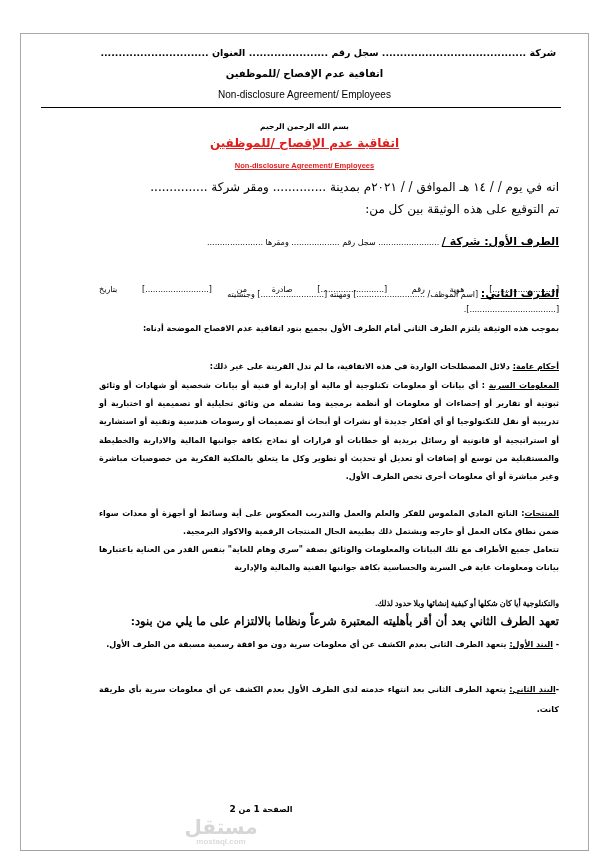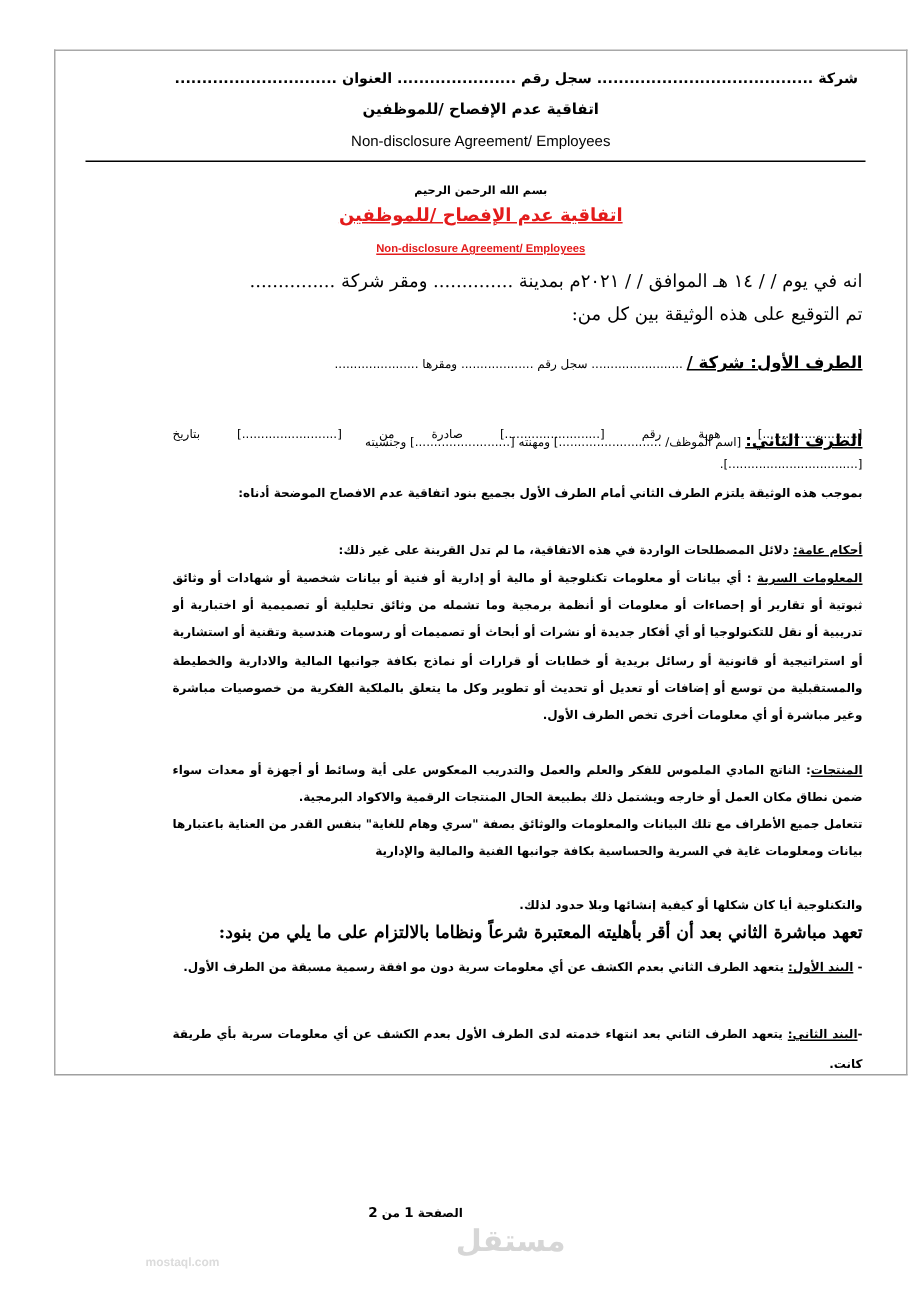--- a/index.html
+++ b/index.html
@@ -1,18 +1,18 @@
 <!DOCTYPE html>
 <html><head>
 <meta charset="utf-8">
 <style>
   html, body { margin: 0; padding: 0; background: #ffffff; }
   body { width: 611px; height: 865px; position: relative; overflow: hidden;
          font-family: "DejaVu Sans", sans-serif; color: #000; }
-  .page { position: absolute; left: 36px; top: 33px; width: 569px; height: 684px;
+  .page { position: absolute; left: 20px; top: 33px; width: 569px; height: 818px;
           border: 1px solid #a8a8a8; border-bottom: 1px solid #a0a0a0; box-sizing: border-box; background: #fff; }
   .hdr-line { position: absolute; left: 75px; top: 13px; width: 460px; font-size: 9.5px; font-weight: bold; white-space: nowrap; direction: rtl; text-align: right; }
   .hdr-title { position: absolute; left: 0; width: 100%; top: 34px; font-size: 10px; font-weight: bold; text-align: center; direction: rtl; }
   .hdr-en { position: absolute; left: 0; width: 100%; top: 55px; font-size: 10px; text-align: center; font-family: "Liberation Sans", sans-serif; }
   .hdr-rule { position: absolute; left: 20px; top: 73px; width: 520px; height: 0; border-top: 1.5px solid #000; }
   .basmala { position: absolute; left: 0; width: 100%; top: 88px; font-size: 7.5px; font-weight: bold; text-align: center; direction: rtl; }
   .red-title { position: absolute; left: 0; width: 100%; top: 102px; font-size: 12px; font-weight: bold; color: #e31b1b; text-align: center; direction: rtl; }
   .red-title span, .red-en span { text-decoration: underline; }
   .red-en { position: absolute; left: 0; width: 100%; top: 127px; font-size: 7.5px; font-weight: bold; color: #e31b1b; text-align: center; font-family: "Liberation Sans", sans-serif; }
   .body-block { position: absolute; left: 78px; width: 460px; direction: rtl; text-align: right; }
@@ -25,30 +25,30 @@
   .party2-l2 { top: 245px; font-size: 8px; line-height: 22px; text-align: justify; text-align-last: justify; }
   .party2-l3 { top: 267px; font-size: 8px; line-height: 18px; }
   .intro { top: 285px; font-size: 8px; font-weight: bold; line-height: 20px; text-align: justify; }
   .general { top: 325px; font-size: 8px; font-weight: bold; line-height: 16px; }
   .general .lbl { text-decoration: underline; }
   .def { font-size: 8px; font-weight: bold; line-height: 18.2px; text-align: justify; }
   .def .lbl { text-decoration: underline; }
   .def1 { top: 343px; }
   .def2 { top: 471px; }
   .def3 { top: 507px; }
-  .tail { top: 562px; font-size: 8px; font-weight: bold; line-height: 16px; }
+  .tail { top: 562px; font-size: 8px; font-weight: bold; line-height: 16px; font-family: Liberation Serif, serif; }
   .commit { top: 576px; font-size: 11.5px; font-weight: bold; font-family: "DejaVu Serif", serif; line-height: 22px; }
   .clause { font-size: 8px; font-weight: bold; line-height: 20px; text-align: justify; }
   .clause .lbl { text-decoration: underline; }
   .cl1 { top: 601px; }
   .cl2 { top: 646px; }
   .cl3 { top: 689px; }
   .footer { position: absolute; left: 175px; width: 130px; top: 770px; font-size: 8px; text-align: center; direction: rtl; font-weight: bold; }
   .footer b { font-size: 9px; }
-  .watermark { position: absolute; left: 60px; width: 280px; top: 783px; color: #d6d6d6; font-weight: bold; }
+  .watermark { position: absolute; left: 60px; width: 280px; top: 783px; text-align: center; color: #d6d6d6; font-weight: bold; }
   .wm-ar { font-size: 20px; direction: rtl; line-height: 20px; }
   .wm-en { font-size: 8px; line-height: 9px; color: #dcdcdc; font-family: "Liberation Sans", sans-serif; }
 </style>
 </head>
 <body>
 
 <div class="page">
 
   <div class="hdr-line">شركة ........................................ سجل رقم ...................... العنوان ..............................</div>
   <div class="hdr-title">اتفاقية عدم الإفصاح /للموظفين</div>
@@ -81,21 +81,21 @@
     <span class="lbl">المعلومات السرية</span><span> : أي بيانات أو معلومات تكنلوجية أو مالية أو إدارية أو فنية أو بيانات شخصية أو شهادات أو وثائق ثبوتية أو تقارير أو إحصاءات أو معلومات أو أنظمة برمجية وما تشمله من وثائق تحليلية أو تصميمية أو اختبارية أو تدريبية أو نقل للتكنولوجيا أو أي أفكار جديدة أو نشرات أو أبحاث أو تصميمات أو رسومات هندسية وتقنية أو استشارية أو استراتيجية أو قانونية أو رسائل بريدية أو خطابات أو قرارات أو نماذج بكافة جوانبها المالية والادارية والخطيطة والمستقبلية من توسع أو إضافات أو تعديل أو تحديث أو تطوير وكل ما يتعلق بالملكية الفكرية من خصوصيات مباشرة وغير مباشرة أو أي معلومات أخرى تخص الطرف الأول.</span>
   </div>
   <div class="body-block def def2">
     <span class="lbl">المنتجات</span><span>: الناتج المادي الملموس للفكر والعلم والعمل والتدريب المعكوس على أية وسائط أو أجهزة أو معدات سواء ضمن نطاق مكان العمل أو خارجه ويشتمل ذلك بطبيعة الحال المنتجات الرقمية والاكواد البرمجية.</span>
   </div>
   <div class="body-block def def3">
     <span>تتعامل جميع الأطراف مع تلك البيانات والمعلومات والوثائق بصفة "سري وهام للغاية" بنفس القدر من العناية باعتبارها بيانات ومعلومات غاية في السرية والحساسية بكافة جوانبها الفنية والمالية والإدارية</span>
   </div>
   <div class="body-block tail">والتكنلوجية أيا كان شكلها أو كيفية إنشائها وبلا حدود لذلك.</div>
 
-  <div class="body-block commit">تعهد مباشرة الثاني بعد أن أقر بأهليته المعتبرة شرعاً ونظاما بالالتزام على ما يلي من بنود:</div>
+  <div class="body-block commit">تعهد الطرف الثاني بعد أن أقر بأهليته المعتبرة شرعاً ونظاما بالالتزام على ما يلي من بنود:</div>
 
   <div class="body-block clause cl1">
     <span>- </span><span class="lbl">البند الأول:</span><span> يتعهد الطرف الثاني بعدم الكشف عن أي معلومات سرية دون مو افقة رسمية مسبقة من الطرف الأول.</span>
   </div>
   <div class="body-block clause cl2">
     <span>-</span><span class="lbl">البند الثاني:</span><span> يتعهد الطرف الثاني بعد انتهاء خدمته لدى الطرف الأول بعدم الكشف عن أي معلومات سرية بأي طريقة كانت.</span>
   </div>
 
   <div class="footer">
     <span>الصفحة </span><b>1</b><span> من </span><b>2</b>

